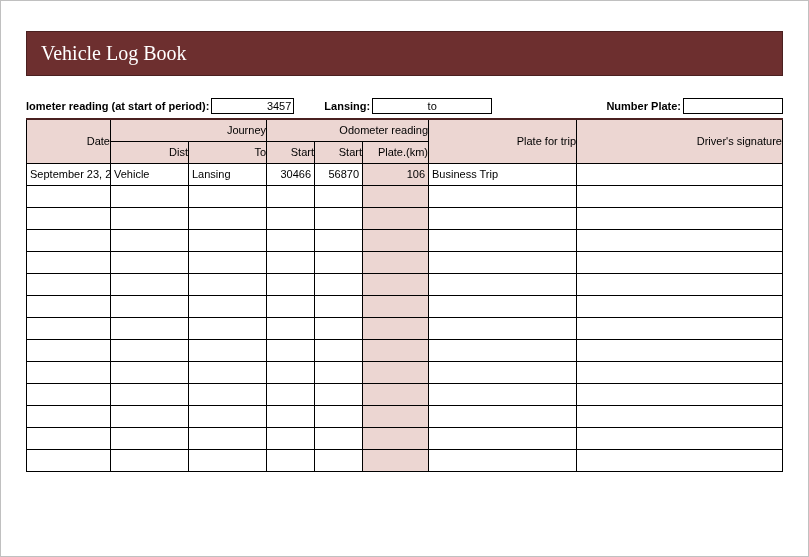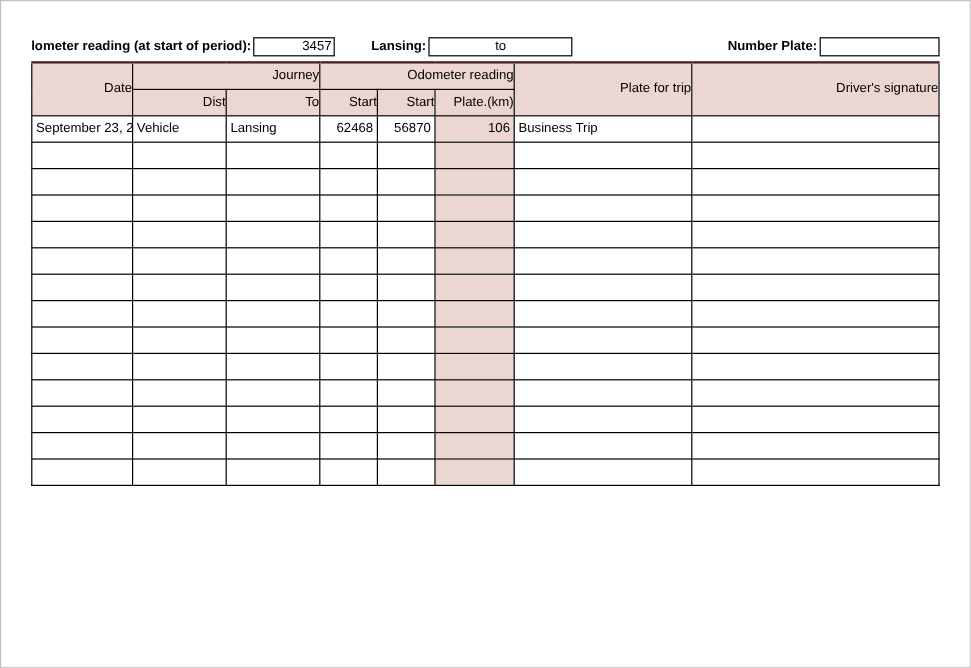--- a/index.html
+++ b/index.html
@@ -103,24 +103,27 @@
   col.c-finish { width: 48px; }
   col.c-dist   { width: 66px; }
   col.c-reason { width: 148px; }
   col.c-sig    { width: auto; }
 </style>
 </head>
 <body>
 
 <div class="page">
 
+  <div class="title-bar">
+    <span>Vehicle Log Book</span>
+  </div>
 
   <div class="info-row">
     <span class="label">lometer reading (at start of period):</span>
-    <input class="box" style="width: 68px;" value="3457">
+    <input class="box" style="width: 83px;" value="3457">
     <span class="spacer-sm"></span>
     <span class="label">Lansing:</span>
     <span class="period-box" style="width:120px">
       <span>to</span>
     </span>
     <span class="spacer-lg"></span>
     <span class="label">Number Plate:</span>
     <input class="box" style="width: 100px;" value="">
   </div>
 
@@ -149,21 +152,21 @@
         <th>Start</th>
         <th>Start</th>
         <th>Plate.(km)</th>
       </tr>
     </thead>
     <tbody id="log-body">
     <tr>
           <td>September 23, 20</td>
           <td>Vehicle</td>
           <td>Lansing</td>
-          <td class="num">62468</td>
+          <td class="num">30466</td>
           <td class="num">56870</td>
           <td class="dist">106</td>
           <td>Business Trip</td>
           <td></td>
         </tr>
         <tr>
           <td></td>
           <td></td>
           <td></td>
           <td class="num"></td>

